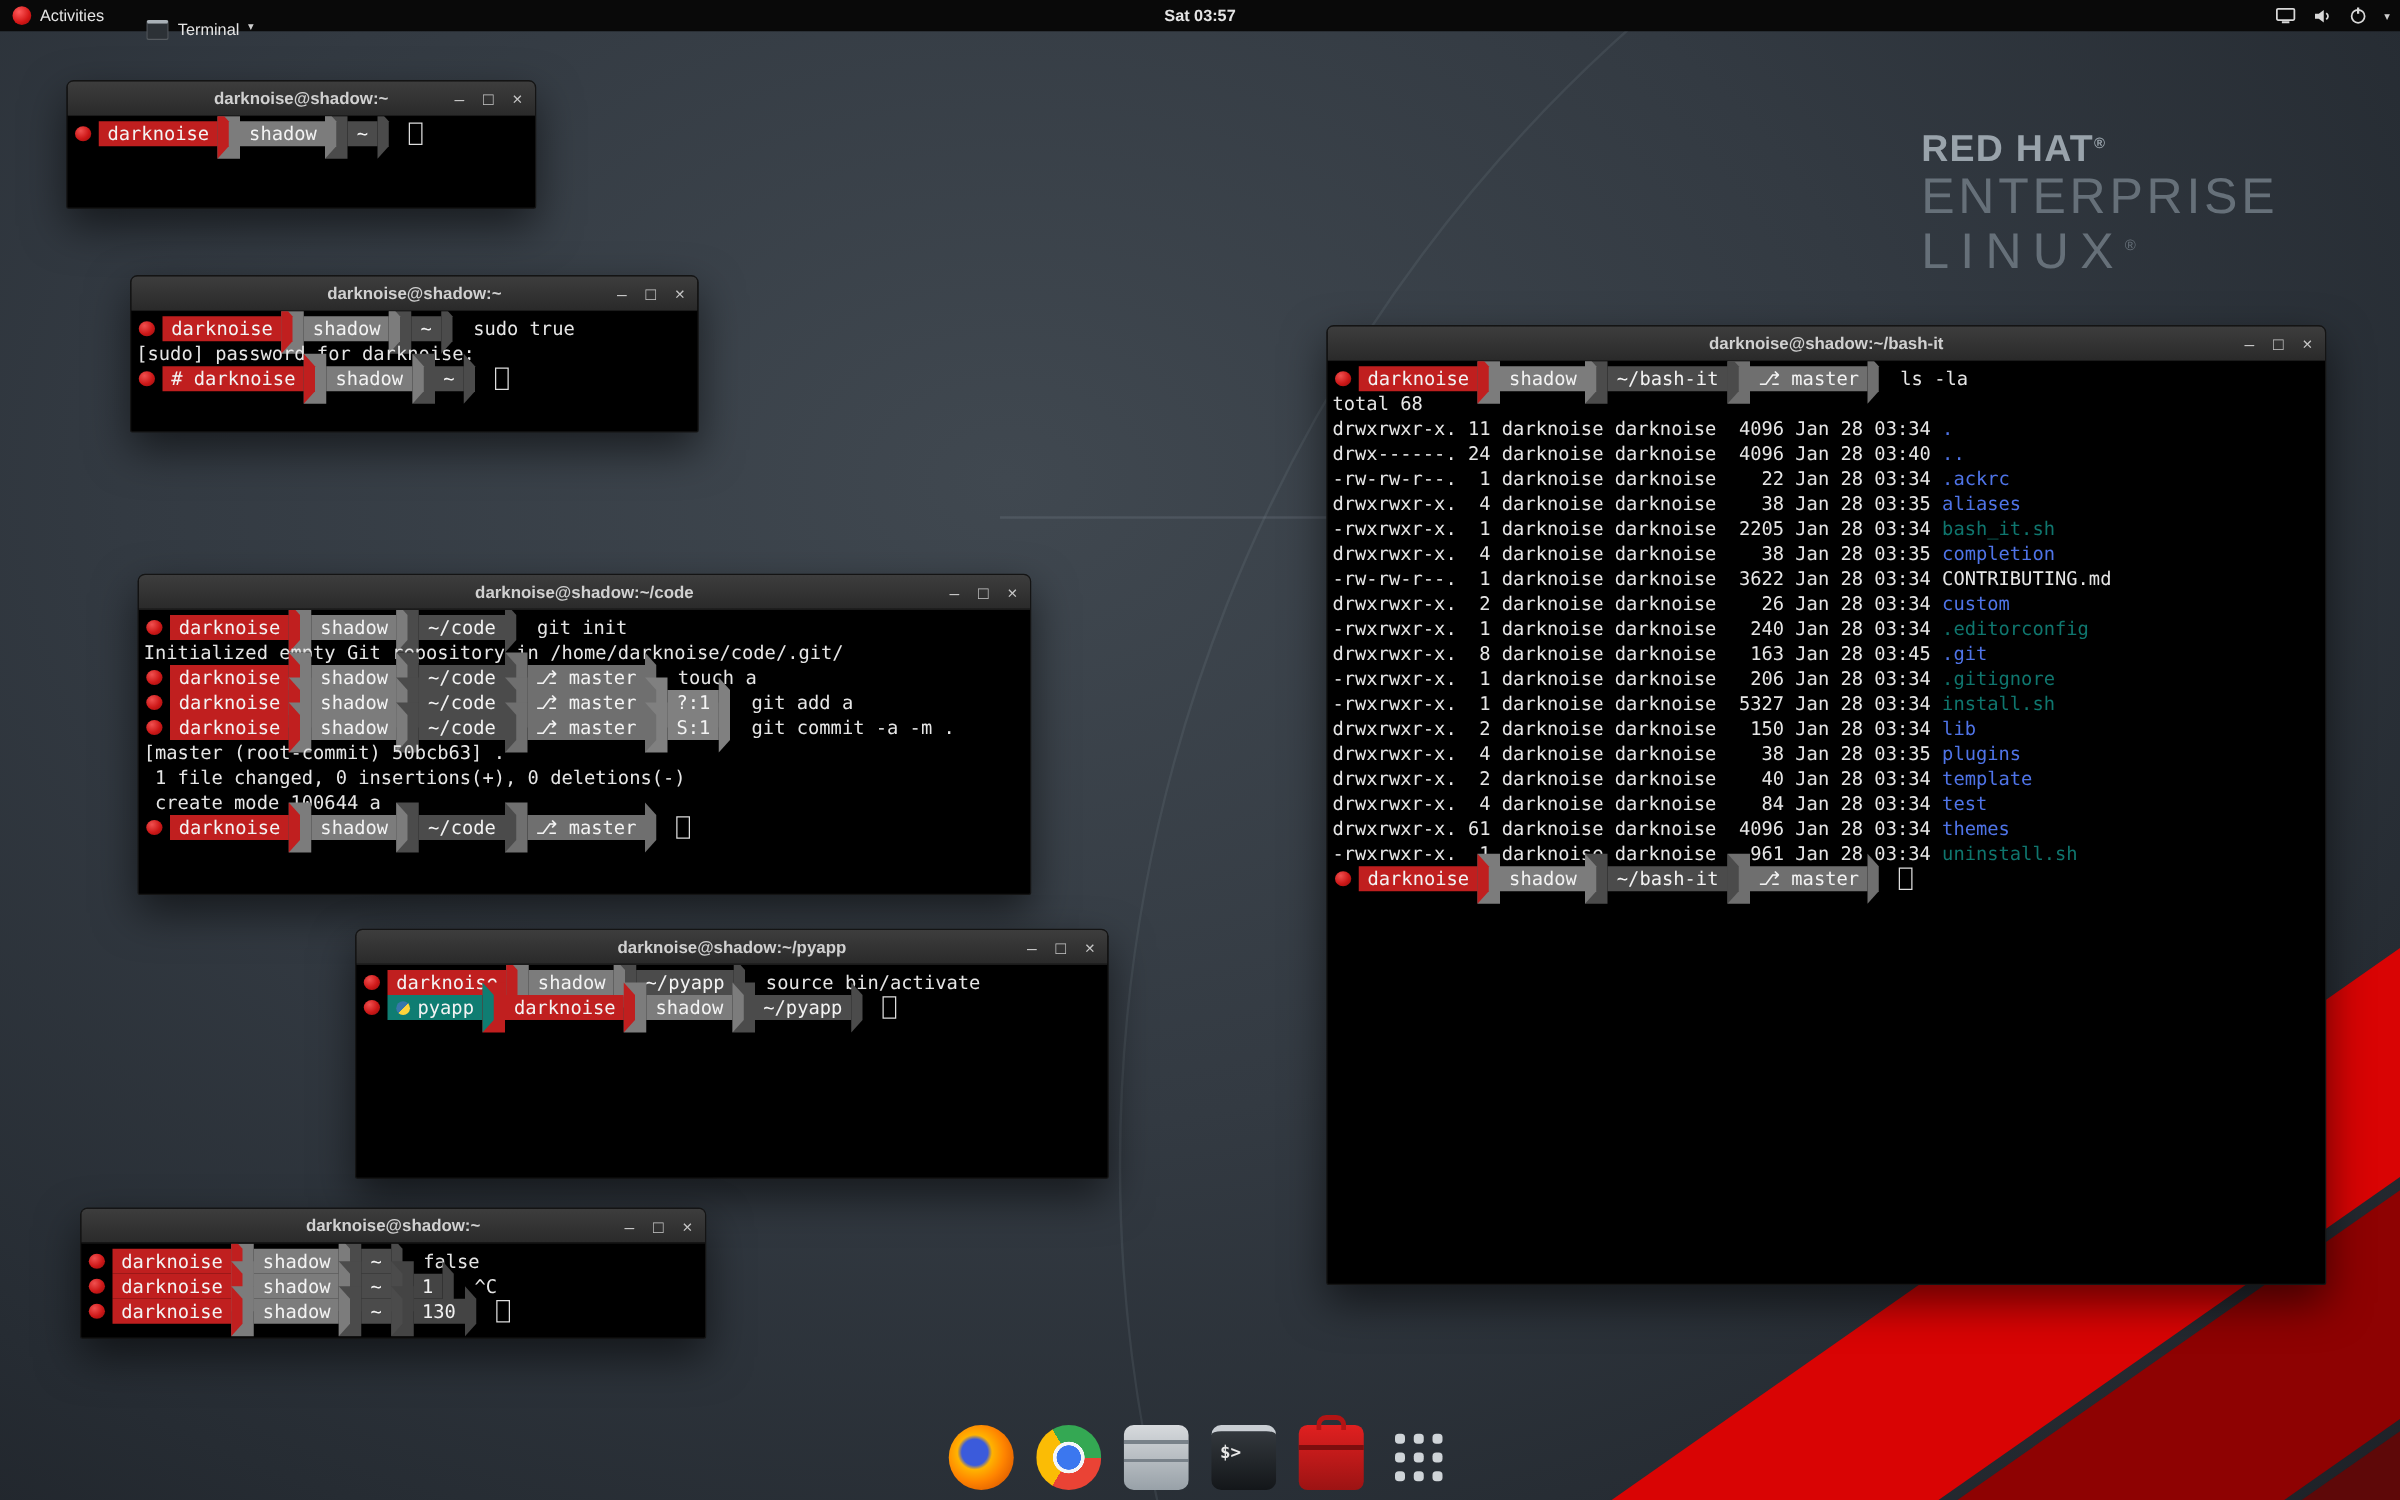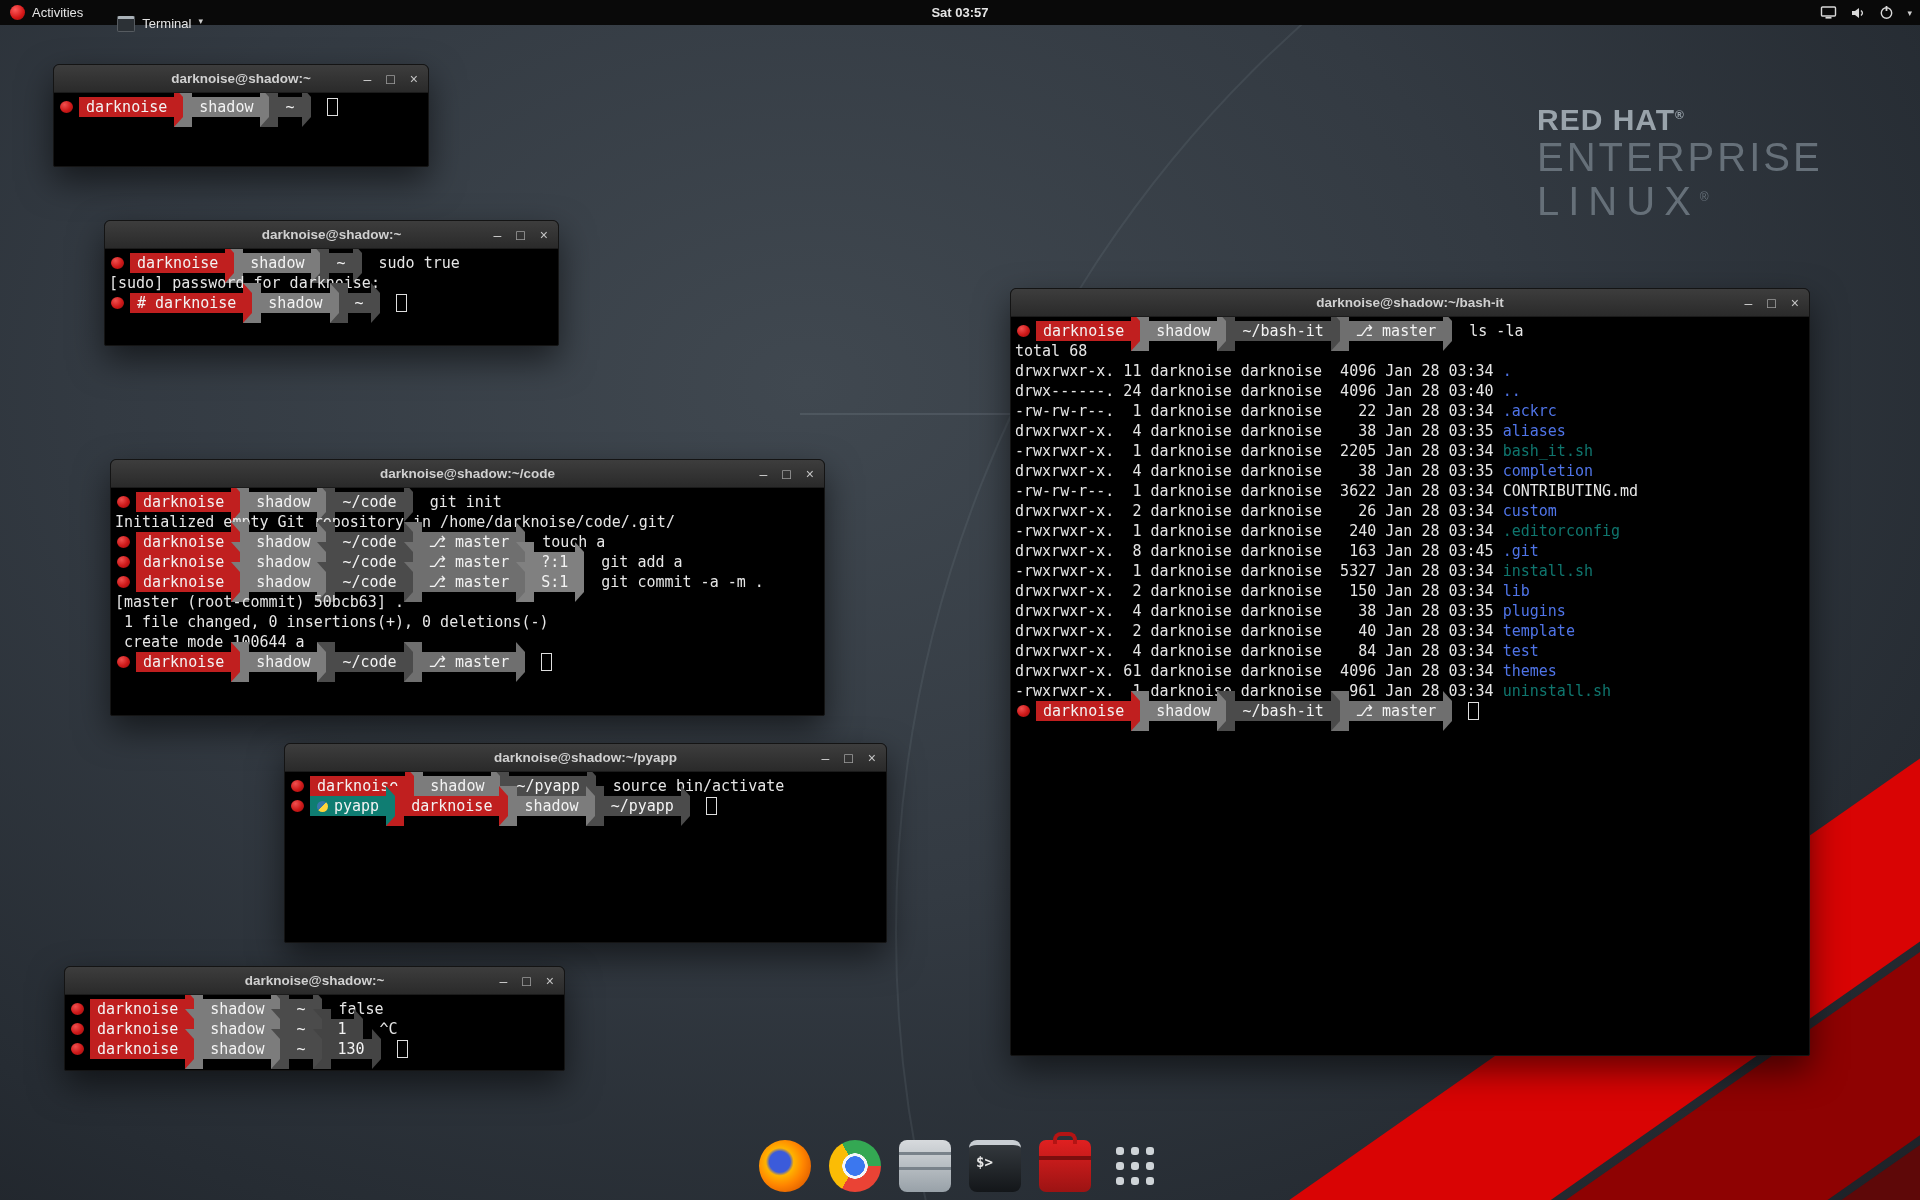--- a/index.html
+++ b/index.html
@@ -202,21 +202,21 @@
       <span class="wbtn">×</span>
     </span>
   </div>
   <div class="tbody">
       <div class="tline"><span class="picon"></span><span class="seg" style="background: rgb(192, 31, 31);">darknoise</span><span class="sarrow" style="border-left-color: rgb(192, 31, 31); background: rgb(124, 124, 124);"></span><span class="seg" style="background: rgb(124, 124, 124);">shadow</span><span class="sarrow" style="border-left-color: rgb(124, 124, 124); background: rgb(75, 75, 75);"></span><span class="seg" style="background: rgb(75, 75, 75);">~</span><span class="sarrow" style="border-left-color: rgb(75, 75, 75); background: transparent;"></span><span class="cmd">false</span></div>
       <div class="tline"><span class="picon"></span><span class="seg" style="background: rgb(192, 31, 31);">darknoise</span><span class="sarrow" style="border-left-color: rgb(192, 31, 31); background: rgb(124, 124, 124);"></span><span class="seg" style="background: rgb(124, 124, 124);">shadow</span><span class="sarrow" style="border-left-color: rgb(124, 124, 124); background: rgb(75, 75, 75);"></span><span class="seg" style="background: rgb(75, 75, 75);">~</span><span class="sarrow" style="border-left-color: rgb(75, 75, 75); background: rgb(68, 68, 68);"></span><span class="seg" style="background: rgb(68, 68, 68);">1</span><span class="sarrow" style="border-left-color: rgb(68, 68, 68); background: transparent;"></span><span class="cmd">^C</span></div>
       <div class="tline"><span class="picon"></span><span class="seg" style="background: rgb(192, 31, 31);">darknoise</span><span class="sarrow" style="border-left-color: rgb(192, 31, 31); background: rgb(124, 124, 124);"></span><span class="seg" style="background: rgb(124, 124, 124);">shadow</span><span class="sarrow" style="border-left-color: rgb(124, 124, 124); background: rgb(75, 75, 75);"></span><span class="seg" style="background: rgb(75, 75, 75);">~</span><span class="sarrow" style="border-left-color: rgb(75, 75, 75); background: rgb(68, 68, 68);"></span><span class="seg" style="background: rgb(68, 68, 68);">130</span><span class="sarrow" style="border-left-color: rgb(68, 68, 68); background: transparent;"></span><span class="tcursor"></span></div>
     </div>
 </div>
 
-<div class="term-window" style="left:1010px;top:260px;width:798px;height:766px;margin-top:28px;">
+<div class="term-window" style="left:1061px;top:260px;width:798px;height:766px;">
   <div class="titlebar">
     <span class="title">darknoise@shadow:~/bash-it</span>
     <span class="wbtns">
       <span class="wbtn">–</span>
       <span class="wbtn">□</span>
       <span class="wbtn">×</span>
     </span>
   </div>
   <div class="tbody">
       <div class="tline"><span class="picon"></span><span class="seg" style="background: rgb(192, 31, 31);">darknoise</span><span class="sarrow" style="border-left-color: rgb(192, 31, 31); background: rgb(124, 124, 124);"></span><span class="seg" style="background: rgb(124, 124, 124);">shadow</span><span class="sarrow" style="border-left-color: rgb(124, 124, 124); background: rgb(75, 75, 75);"></span><span class="seg" style="background: rgb(75, 75, 75);">~/bash-it</span><span class="sarrow" style="border-left-color: rgb(75, 75, 75); background: rgb(111, 111, 111);"></span><span class="seg" style="background: rgb(111, 111, 111);">⎇ master</span><span class="sarrow" style="border-left-color: rgb(111, 111, 111); background: transparent;"></span><span class="cmd">ls -la</span></div>
@@ -224,20 +224,21 @@
       <div class="tline"><span class="c-w">drwxrwxr-x. 11 darknoise darknoise  4096 Jan 28 03:34 </span><span class="c-b">.</span></div>
       <div class="tline"><span class="c-w">drwx------. 24 darknoise darknoise  4096 Jan 28 03:40 </span><span class="c-b">..</span></div>
       <div class="tline"><span class="c-w">-rw-rw-r--.  1 darknoise darknoise    22 Jan 28 03:34 </span><span class="c-b">.ackrc</span></div>
       <div class="tline"><span class="c-w">drwxrwxr-x.  4 darknoise darknoise    38 Jan 28 03:35 </span><span class="c-b">aliases</span></div>
       <div class="tline"><span class="c-w">-rwxrwxr-x.  1 darknoise darknoise  2205 Jan 28 03:34 </span><span class="c-g">bash_it.sh</span></div>
       <div class="tline"><span class="c-w">drwxrwxr-x.  4 darknoise darknoise    38 Jan 28 03:35 </span><span class="c-b">completion</span></div>
       <div class="tline"><span class="c-w">-rw-rw-r--.  1 darknoise darknoise  3622 Jan 28 03:34 </span><span class="c-w">CONTRIBUTING.md</span></div>
       <div class="tline"><span class="c-w">drwxrwxr-x.  2 darknoise darknoise    26 Jan 28 03:34 </span><span class="c-b">custom</span></div>
       <div class="tline"><span class="c-w">-rwxrwxr-x.  1 darknoise darknoise   240 Jan 28 03:34 </span><span class="c-g">.editorconfig</span></div>
       <div class="tline"><span class="c-w">drwxrwxr-x.  8 darknoise darknoise   163 Jan 28 03:45 </span><span class="c-b">.git</span></div>
+      <div class="tline"><span class="c-w">-rwxrwxr-x.  1 darknoise darknoise   206 Jan 28 03:34 </span><span class="c-g">.gitignore</span></div>
       <div class="tline"><span class="c-w">-rwxrwxr-x.  1 darknoise darknoise  5327 Jan 28 03:34 </span><span class="c-g">install.sh</span></div>
       <div class="tline"><span class="c-w">drwxrwxr-x.  2 darknoise darknoise   150 Jan 28 03:34 </span><span class="c-b">lib</span></div>
       <div class="tline"><span class="c-w">drwxrwxr-x.  4 darknoise darknoise    38 Jan 28 03:35 </span><span class="c-b">plugins</span></div>
       <div class="tline"><span class="c-w">drwxrwxr-x.  2 darknoise darknoise    40 Jan 28 03:34 </span><span class="c-b">template</span></div>
       <div class="tline"><span class="c-w">drwxrwxr-x.  4 darknoise darknoise    84 Jan 28 03:34 </span><span class="c-b">test</span></div>
       <div class="tline"><span class="c-w">drwxrwxr-x. 61 darknoise darknoise  4096 Jan 28 03:34 </span><span class="c-b">themes</span></div>
       <div class="tline"><span class="c-w">-rwxrwxr-x.  1 darknoise darknoise   961 Jan 28 03:34 </span><span class="c-g">uninstall.sh</span></div>
       <div class="tline"><span class="picon"></span><span class="seg" style="background: rgb(192, 31, 31);">darknoise</span><span class="sarrow" style="border-left-color: rgb(192, 31, 31); background: rgb(124, 124, 124);"></span><span class="seg" style="background: rgb(124, 124, 124);">shadow</span><span class="sarrow" style="border-left-color: rgb(124, 124, 124); background: rgb(75, 75, 75);"></span><span class="seg" style="background: rgb(75, 75, 75);">~/bash-it</span><span class="sarrow" style="border-left-color: rgb(75, 75, 75); background: rgb(111, 111, 111);"></span><span class="seg" style="background: rgb(111, 111, 111);">⎇ master</span><span class="sarrow" style="border-left-color: rgb(111, 111, 111); background: transparent;"></span><span class="tcursor"></span></div>
     </div>
 </div>

